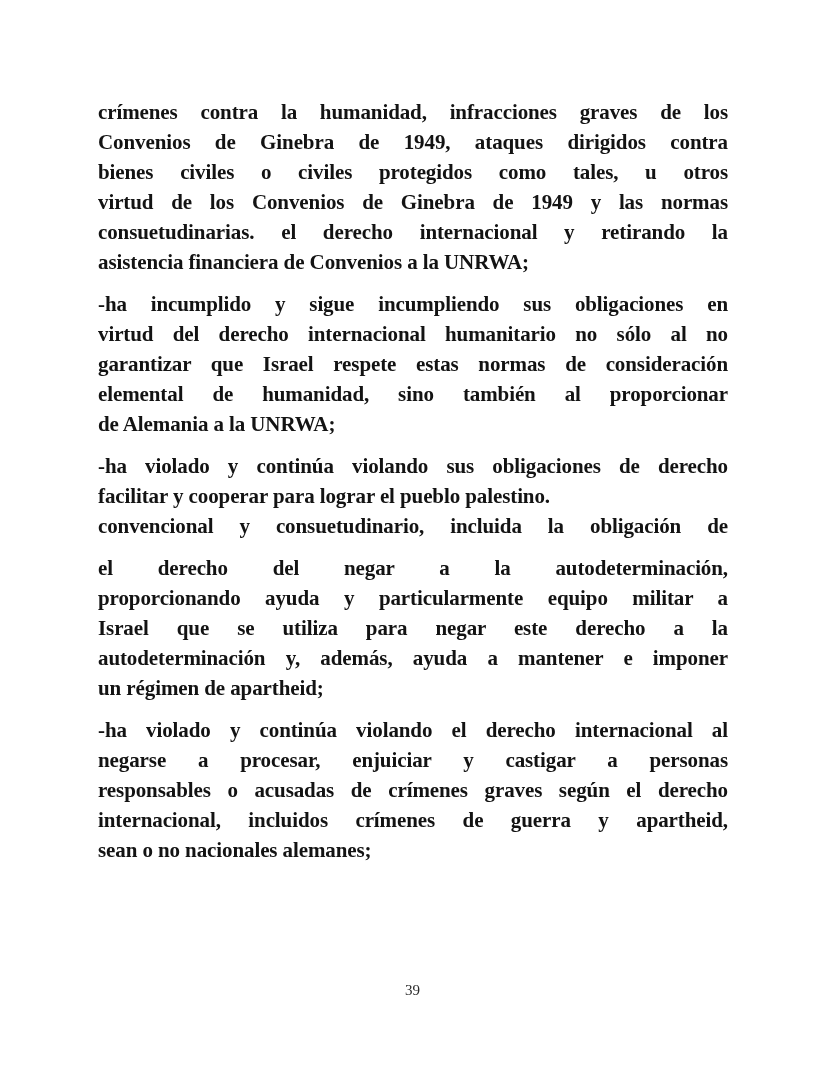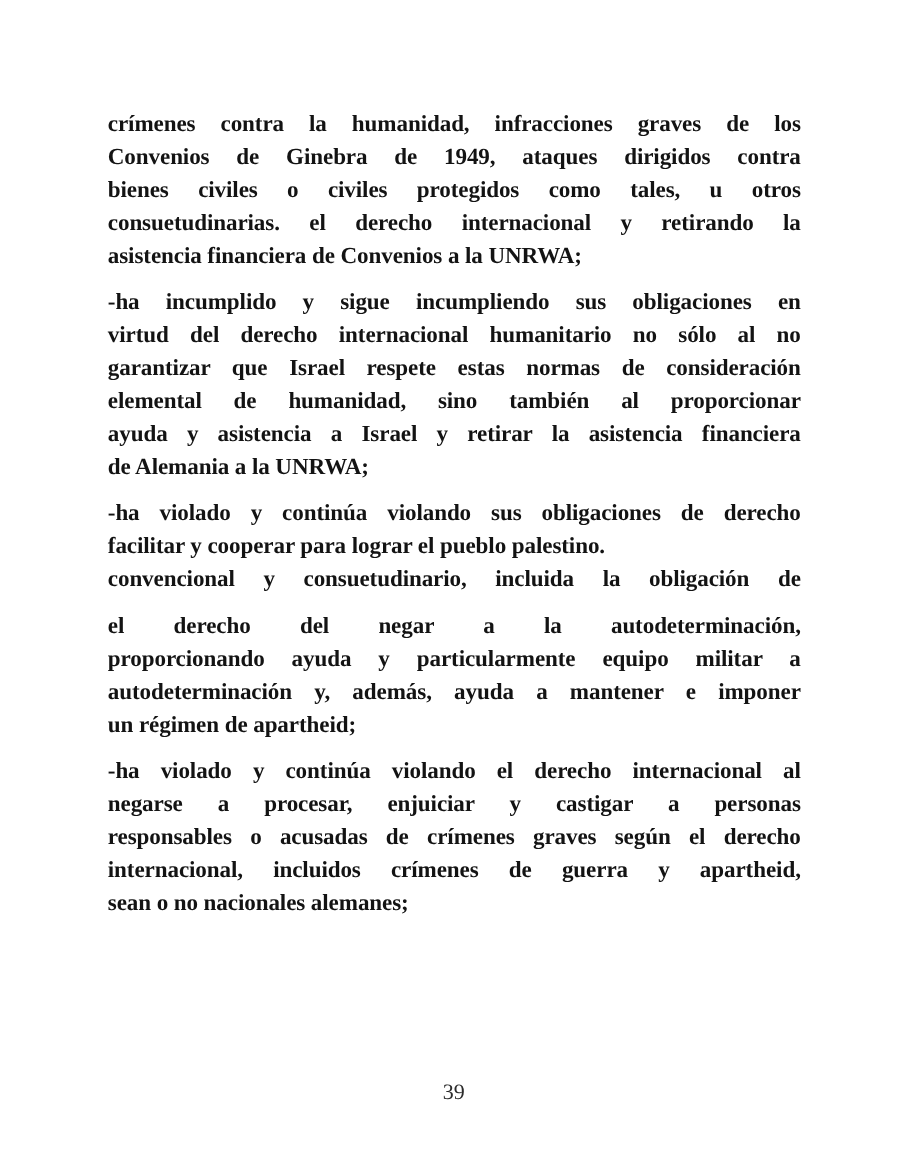--- a/index.html
+++ b/index.html
@@ -35,56 +35,57 @@
     text-align-last: left;
   }
   .page-number {
     position: absolute;
     left: 0;
     right: 0;
     top: 982px;
     text-align: center;
     font-family: "Liberation Serif", "DejaVu Serif", serif;
     font-weight: 400;
-    font-size: 20px;
+    font-size: 15px;
     color: #2b2b2b;
   }
 </style>
 </head>
 <body>
 
 <div class="page">
   <div class="body-text">
 
     <div class="paragraph">
       <div class="line">crímenes contra la humanidad, infracciones graves de los</div>
       <div class="line">Convenios de Ginebra de 1949, ataques dirigidos contra</div>
       <div class="line">bienes civiles o civiles protegidos como tales, u otros</div>
+      <div class="line">virtud de los Convenios de Ginebra de 1949 y las normas</div>
       <div class="line">consuetudinarias. el derecho internacional y retirando la</div>
       <div class="line last">asistencia financiera de Convenios a la UNRWA;</div>
     </div>
 
     <div class="paragraph">
       <div class="line">-ha incumplido y sigue incumpliendo sus obligaciones en</div>
       <div class="line">virtud del derecho internacional humanitario no sólo al no</div>
       <div class="line">garantizar que Israel respete estas normas de consideración</div>
       <div class="line">elemental de humanidad, sino también al proporcionar</div>
-      <div class="line">ayuda y asistencia a Israel y retirar la asistencia financiera</div>
       <div class="line last">de Alemania a la UNRWA;</div>
     </div>
 
     <div class="paragraph">
       <div class="line">-ha violado y continúa violando sus obligaciones de derecho</div>
       <div class="line last">facilitar y cooperar para lograr el pueblo palestino.</div>
       <div class="line">convencional y consuetudinario, incluida la obligación de</div>
     </div>
 
     <div class="paragraph">
       <div class="line">el derecho del negar a la autodeterminación,</div>
       <div class="line">proporcionando ayuda y particularmente equipo militar a</div>
+      <div class="line">Israel que se utiliza para negar este derecho a la</div>
       <div class="line">autodeterminación y, además, ayuda a mantener e imponer</div>
       <div class="line last">un régimen de apartheid;</div>
     </div>
 
     <div class="paragraph">
       <div class="line">-ha violado y continúa violando el derecho internacional al</div>
       <div class="line">negarse a procesar, enjuiciar y castigar a personas</div>
       <div class="line">responsables o acusadas de crímenes graves según el derecho</div>
       <div class="line">internacional, incluidos crímenes de guerra y apartheid,</div>
       <div class="line last">sean o no nacionales alemanes;</div>

